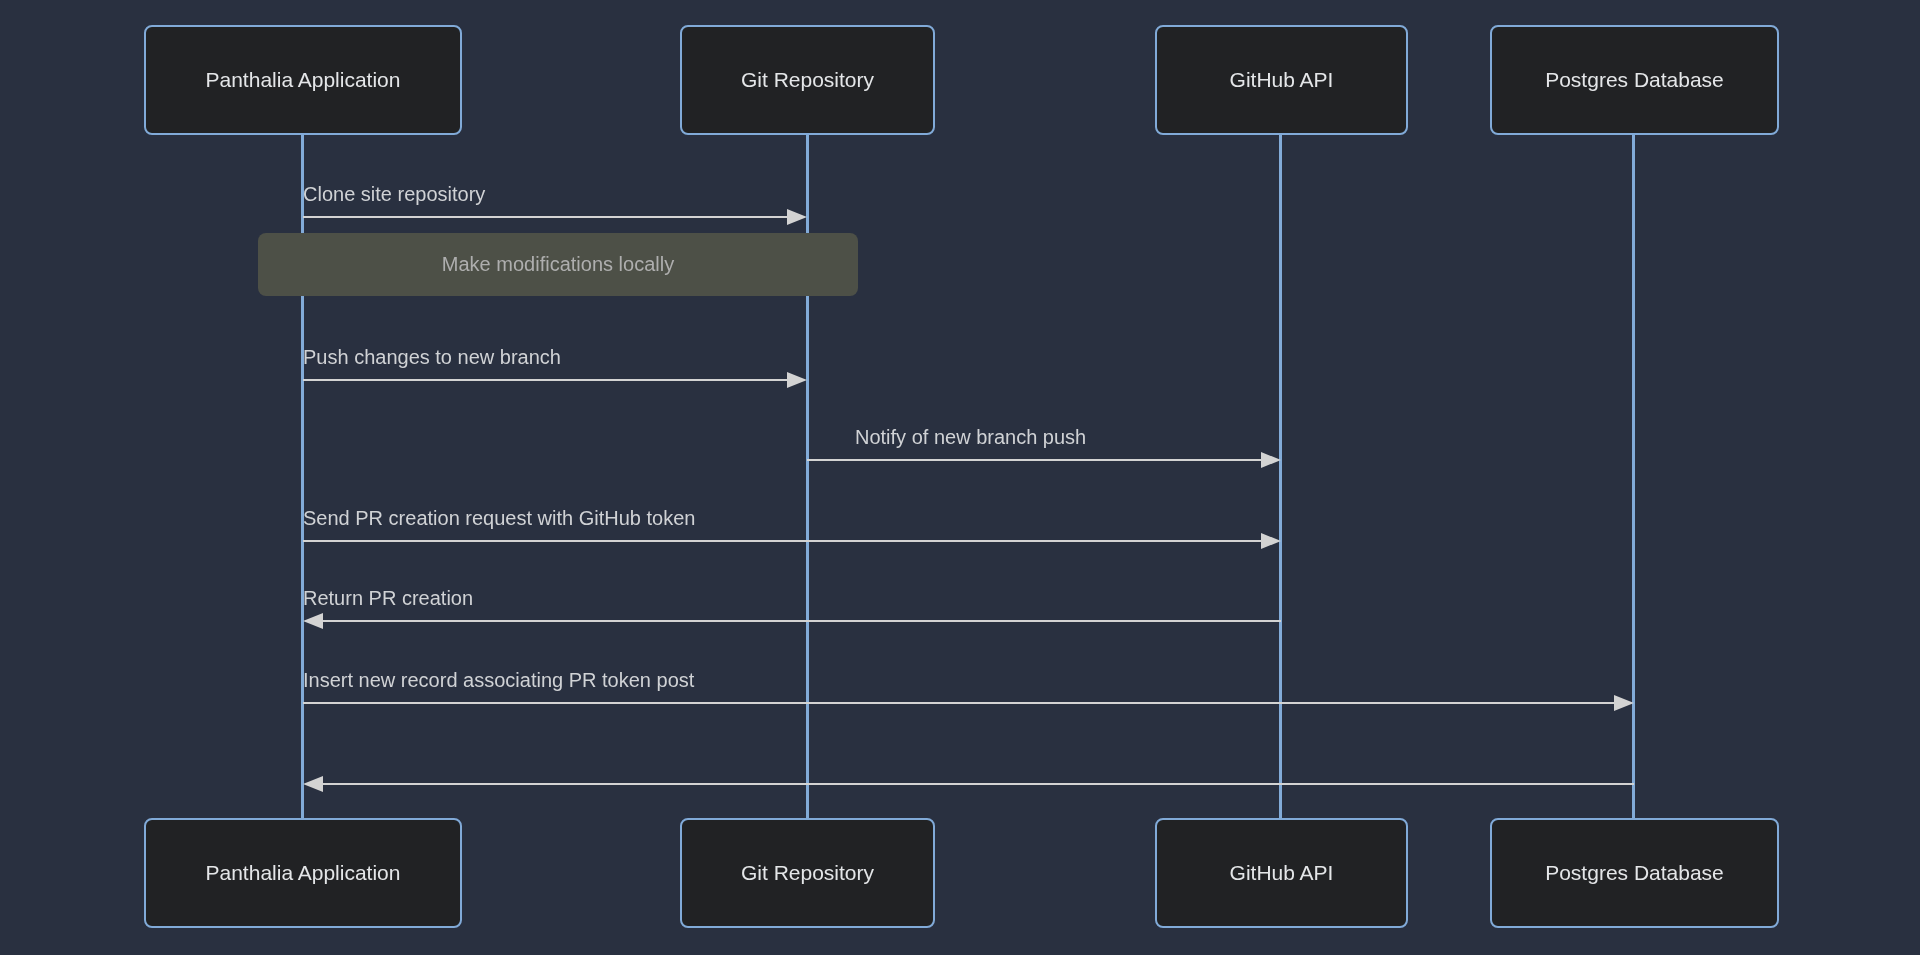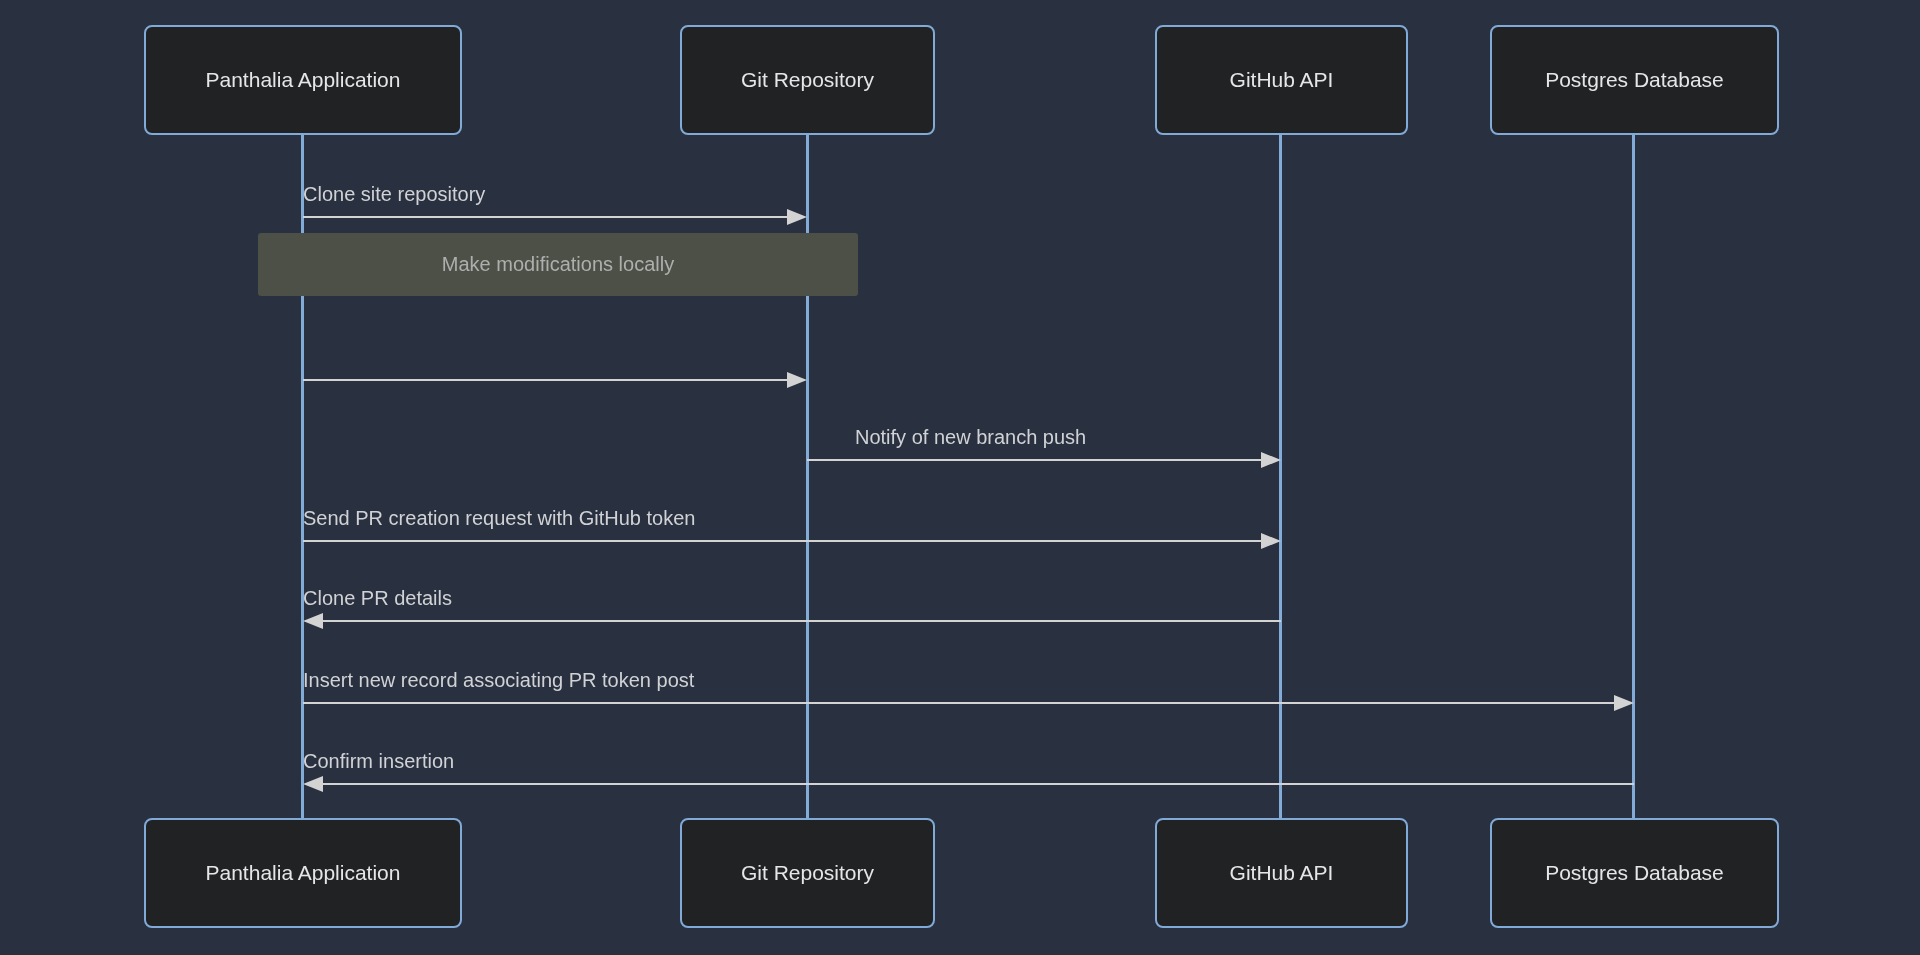--- a/index.html
+++ b/index.html
@@ -71,21 +71,21 @@
   
   .note-box {
     position: absolute;
     background: #4d5047;
     display: flex;
     align-items: center;
     justify-content: center;
     color: #aeaeae;
     font-size: 20px;
     z-index: 3;
-    border-radius: 3px;
+    border-radius: 8px;
   }
 </style>
 </head>
 <body>
 
 <div class="diagram">
 
   <div class="lifeline" style="left:301px;"></div>
   <div class="lifeline" style="left:806px;"></div>
   <div class="lifeline" style="left:1279px;"></div>
@@ -100,36 +100,36 @@
   <div class="actor-box bottom" style="left:680px;width:255px;">Git Repository</div>
   <div class="actor-box bottom" style="left:1155px;width:253px;">GitHub API</div>
   <div class="actor-box bottom" style="left:1490px;width:289px;">Postgres Database</div>
 
   <div class="msg-label" style="left:303px;width:504px;top:181px;">Clone site repository</div>
   <div class="msg-line" style="left:303px;width:488px;top:216px;"></div>
   <div class="arrowhead right" style="left:787px;top:209px;"></div>
 
   <div class="note-box" style="left:258px;top:233px;width:600px;height:63px;">Make modifications locally</div>
 
+  <div class="msg-label" style="left:303px;width:504px;top:344px;">Push changes to new branch</div>
   <div class="msg-line" style="left:303px;width:488px;top:379px;"></div>
   <div class="arrowhead right" style="left:787px;top:372px;"></div>
 
   <div class="msg-label" style="left:807px;width:474px;top:424px;margin-left:48px;">Notify of new branch push</div>
   <div class="msg-line" style="left:807px;width:458px;top:459px;"></div>
   <div class="arrowhead right" style="left:1261px;top:452px;"></div>
 
   <div class="msg-label" style="left:303px;width:978px;top:505px;">Send PR creation request with GitHub token</div>
   <div class="msg-line" style="left:303px;width:962px;top:540px;"></div>
   <div class="arrowhead right" style="left:1261px;top:533px;"></div>
 
-  <div class="msg-label" style="left:303px;width:978px;top:585px;">Clone PR details</div>
+  <div class="msg-label" style="left:303px;width:978px;top:585px;">Return PR creation</div>
   <div class="msg-line" style="left:319px;width:962px;top:620px;"></div>
   <div class="arrowhead left" style="left:303px;top:613px;"></div>
 
   <div class="msg-label" style="left:303px;width:1331px;top:667px;">Insert new record associating PR token post</div>
   <div class="msg-line" style="left:303px;width:1315px;top:702px;"></div>
   <div class="arrowhead right" style="left:1614px;top:695px;"></div>
 
-  <div class="msg-label" style="left:303px;width:1331px;top:748px;">Confirm insertion</div>
   <div class="msg-line" style="left:319px;width:1315px;top:783px;"></div>
   <div class="arrowhead left" style="left:303px;top:776px;"></div>
 
 </div>
 
 </body></html>

